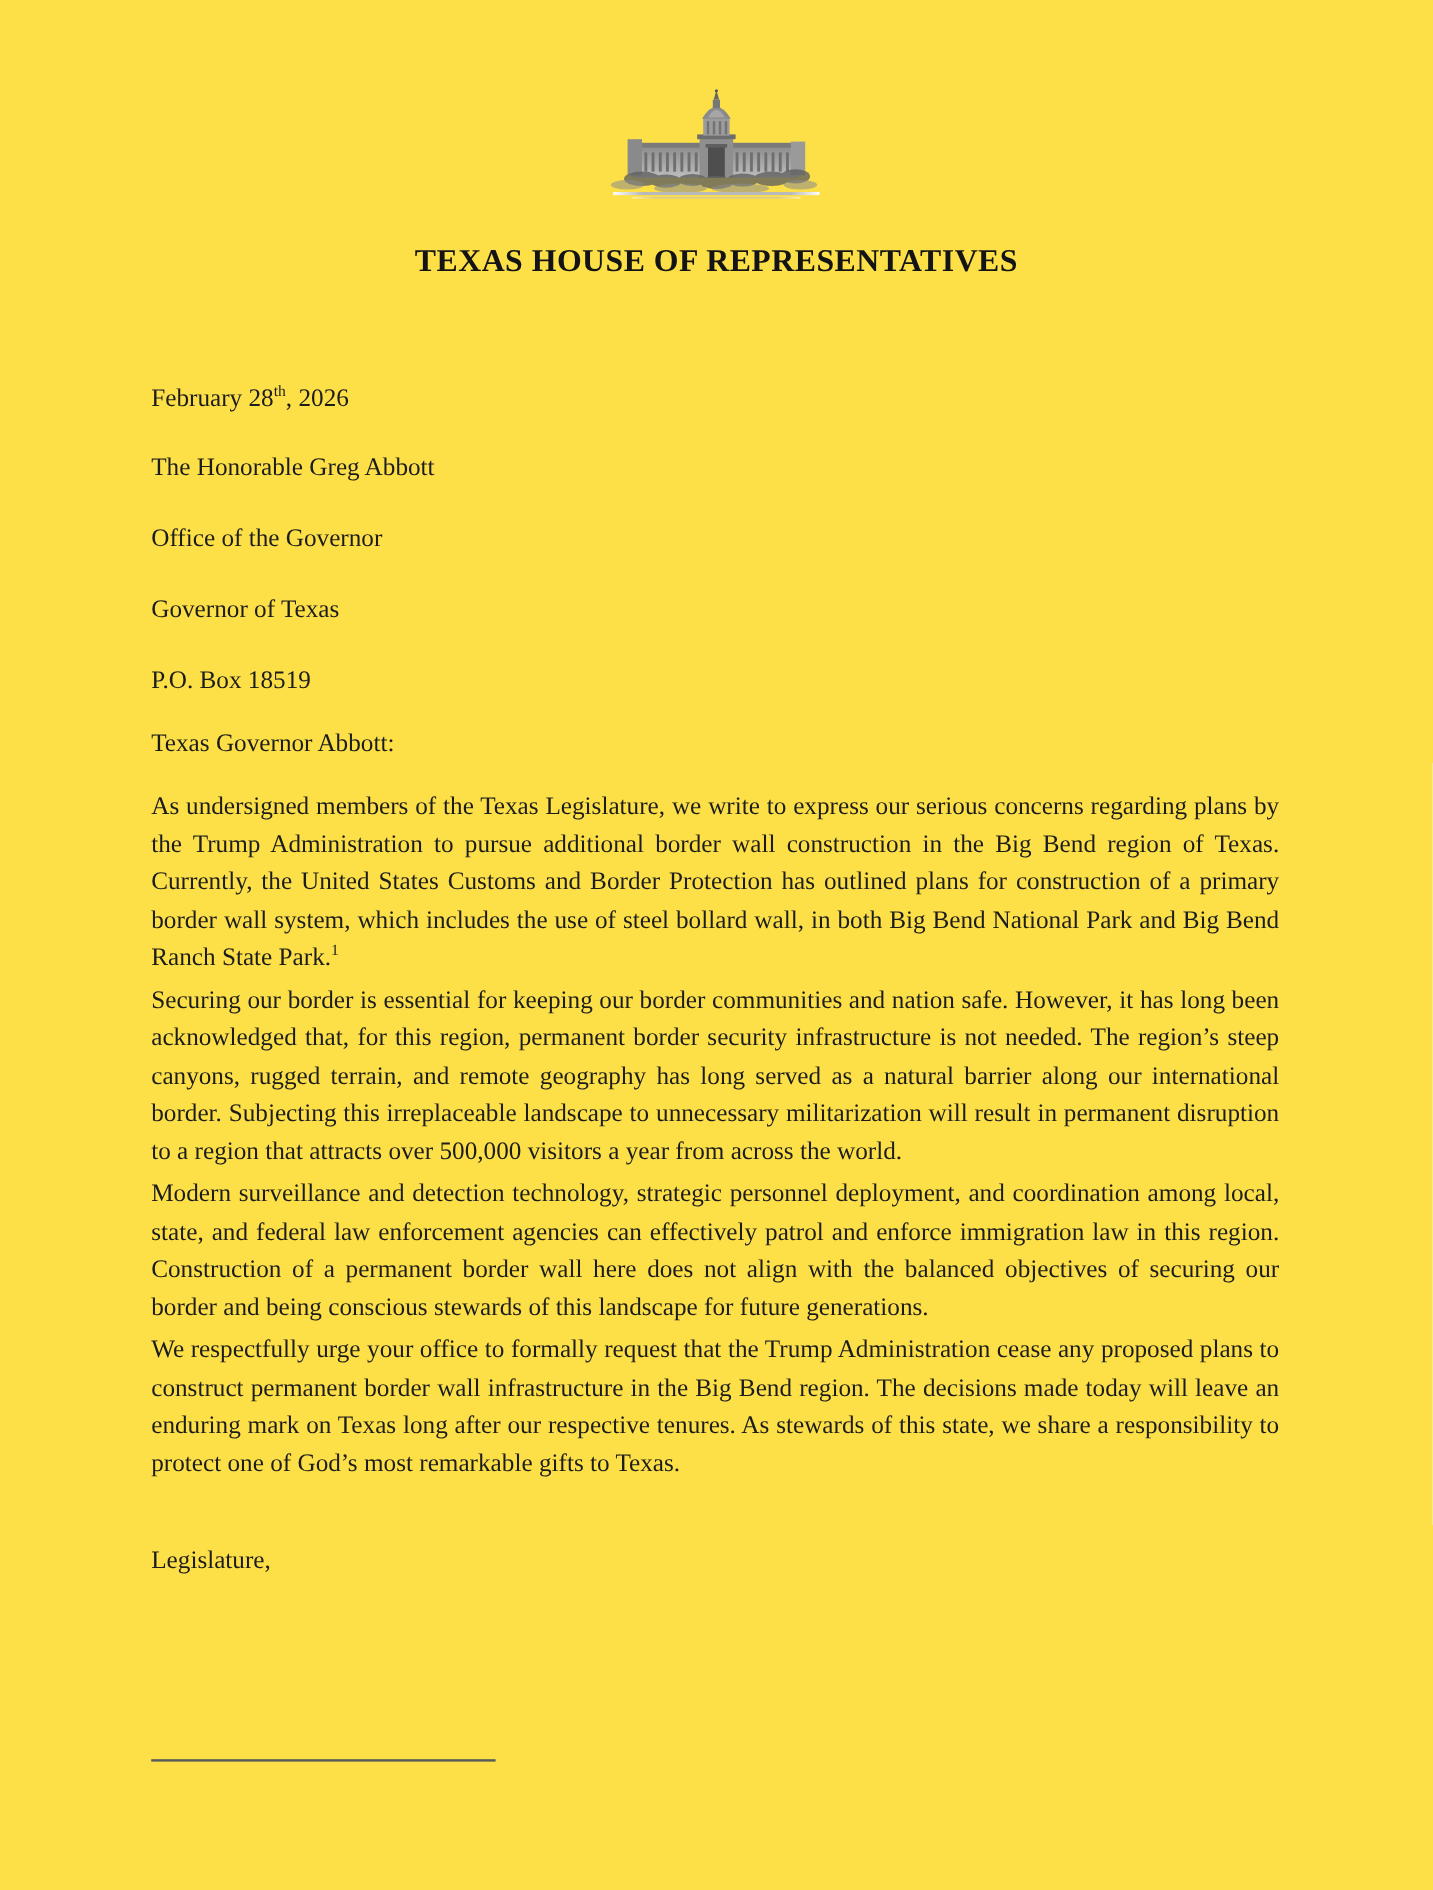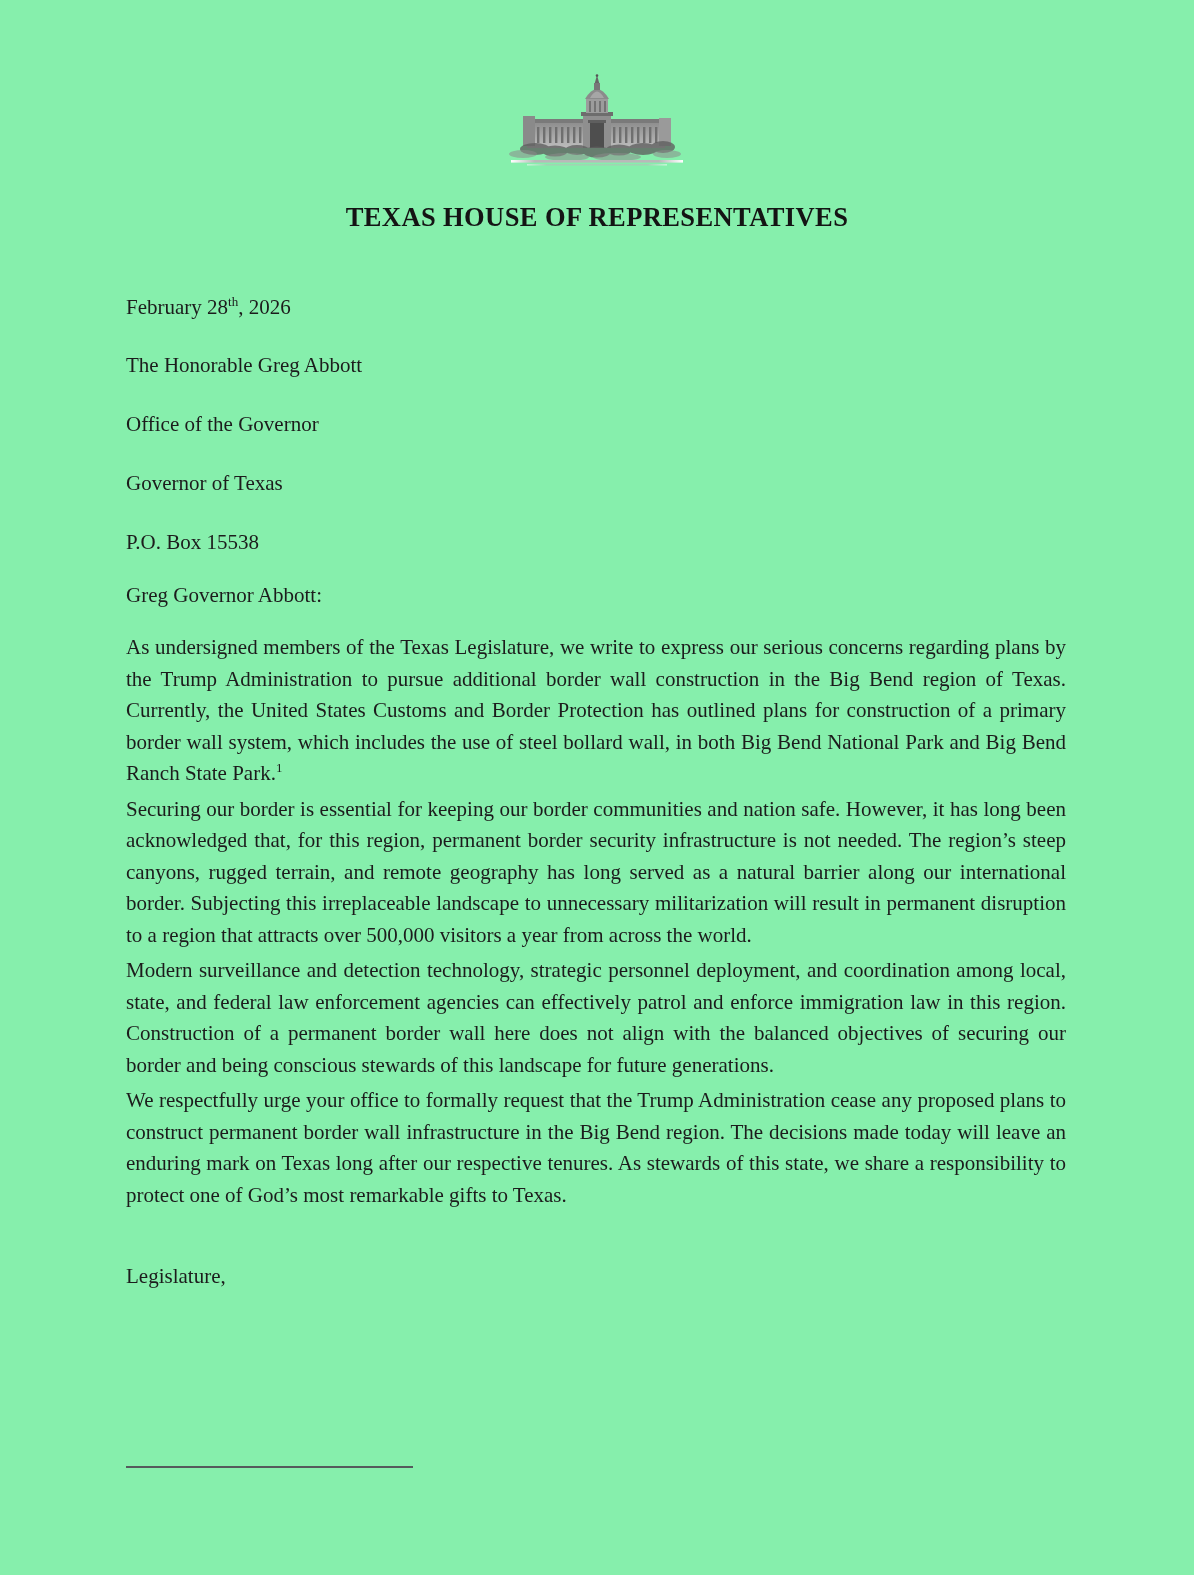--- a/index.html
+++ b/index.html
@@ -4,21 +4,21 @@
 <style>
   html, body {
     margin: 0;
     padding: 0;
     background: #ffffff;
   }
   .page {
     position: relative;
     width: 1194px;
     height: 1575px;
-    background: #86efac;
+    background: #fde047;
     font-family: "Liberation Serif", "DejaVu Serif", serif;
     color: #1a1a1a;
     overflow: hidden;
     box-sizing: border-box;
   }
 
   
   .letterhead {
     position: absolute;
     top: 0;
@@ -45,20 +45,21 @@
   .body-block {
     position: absolute;
     left: 126px;
     top: 292px;
     width: 940px;
   }
   .date-line {
     font-size: 21px;
     line-height: 30px;
     color: #1c1c1c;
+    margin-top: 24px;
   }
   .date-line sup,
   .fn-ref {
     font-size: 0.62em;
     vertical-align: super;
     line-height: 0;
   }
   .address-block {
     margin-top: 21px;
     font-size: 21px;
@@ -224,24 +225,24 @@
   </div>
 
   <div class="body-block">
 
     <div class="date-line"><span>February 28</span><sup>th</sup><span>, 2026</span></div>
 
     <div class="address-block">
       <div>The Honorable Greg Abbott</div>
       <div>Office of the Governor</div>
       <div>Governor of Texas</div>
-      <div>P.O. Box 15538</div>
+      <div>P.O. Box 18519</div>
     </div>
 
-    <div class="salutation">Greg Governor Abbott:</div>
+    <div class="salutation">Texas Governor Abbott:</div>
 
     <div class="para" style="margin-top:22px;"><span>As undersigned members of the Texas Legislature, we write to express our serious concerns regarding plans by the Trump Administration to pursue additional border wall construction in the Big Bend region of Texas. Currently, the United States Customs and Border Protection has outlined plans for construction of a primary border wall system, which includes the use of steel bollard wall, in both Big Bend National Park and Big Bend Ranch State Park.</span><sup class="fn-ref">1</sup></div>
 
     <div class="para"><span>Securing our border is essential for keeping our border communities and nation safe. However, it has long been acknowledged that, for this region, permanent border security infrastructure is not needed. The region’s steep canyons, rugged terrain, and remote geography has long served as a natural barrier along our international border. Subjecting this irreplaceable landscape to unnecessary militarization will result in permanent disruption to a region that attracts over 500,000 visitors a year from across the world.</span></div>
 
     <div class="para"><span>Modern surveillance and detection technology, strategic personnel deployment, and coordination among local, state, and federal law enforcement agencies can effectively patrol and enforce immigration law in this region. Construction of a permanent border wall here does not align with the balanced objectives of securing our border and being conscious stewards of this landscape for future generations.</span></div>
 
     <div class="para"><span>We respectfully urge your office to formally request that the Trump Administration cease any proposed plans to construct permanent border wall infrastructure in the Big Bend region. The decisions made today will leave an enduring mark on Texas long after our respective tenures. As stewards of this state, we share a responsibility to protect one of God’s most remarkable gifts to Texas.</span></div>
 
     <div class="closing">Legislature,</div>

